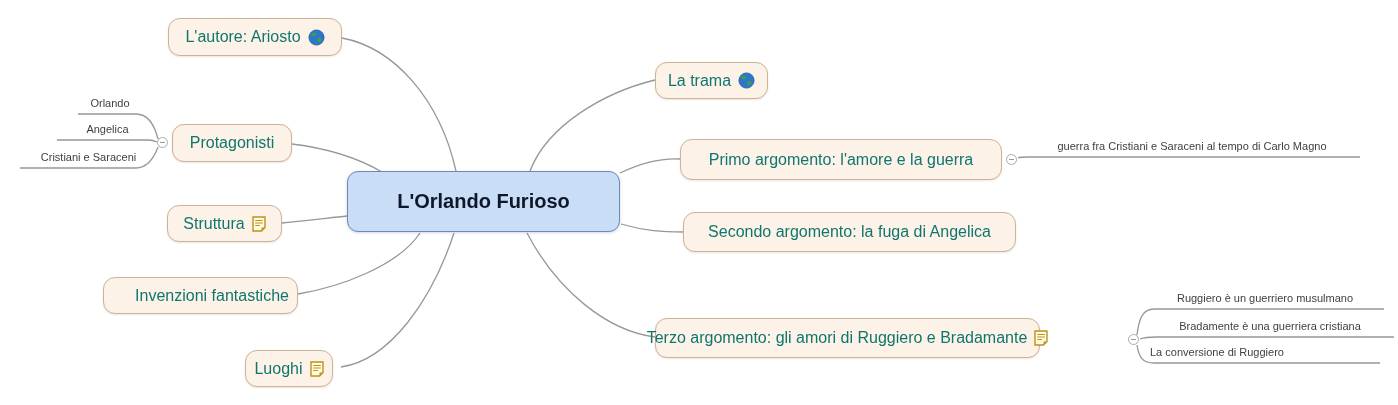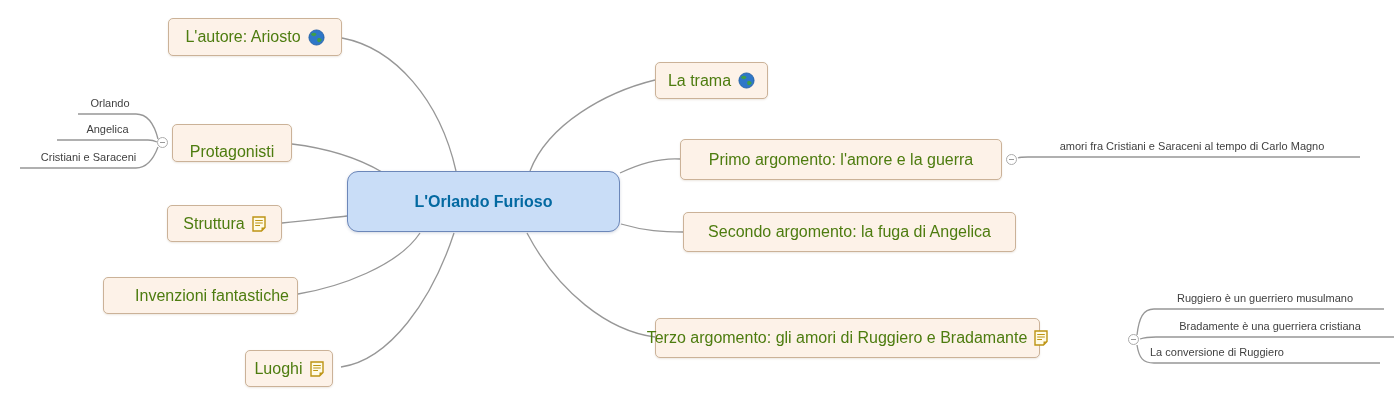--- a/index.html
+++ b/index.html
@@ -3,26 +3,26 @@
 <meta charset="utf-8">
 <style>
   html,body{margin:0;padding:0;background:#ffffff;}
   .canvas{
     position:relative;width:1398px;height:405px;background:#ffffff;overflow:hidden;
     font-family:"Liberation Sans", sans-serif;color:#454545;
   }
   svg.wires{position:absolute;left:0;top:0;width:1398px;height:405px;}
   .node{
     position:absolute;box-sizing:border-box;display:flex;align-items:center;justify-content:center;
-    gap:7px;white-space:nowrap;background:#fdf2e8;border:1.5px solid #cbb298;border-radius:5px;
-    font-size:16px;color:#4d7c0f;box-shadow:0 1px 2px rgba(150,120,90,.18);cursor:default;
+    gap:7px;white-space:nowrap;background:#fdf2e8;border:1.5px solid #cbb298;border-radius:12px;
+    font-size:16px;color:#0f766e;box-shadow:0 1px 2px rgba(150,120,90,.18);cursor:default;
   }
   .node.central{
     background:#c9ddf7;border:1.5px solid #6c87b9;border-radius:11px;
-    font-size:16px;font-weight:bold;color:#0369a1;box-shadow:0 1px 3px rgba(80,100,140,.25);
+    font-size:20px;font-weight:bold;color:#0f172a;box-shadow:0 1px 3px rgba(80,100,140,.25);
   }
   .child{
     position:absolute;box-sizing:border-box;height:20px;line-height:20px;font-size:11px;
     color:#3f3f3f;text-align:center;white-space:nowrap;cursor:default;
   }
   .child.left-align{text-align:left;}
   .toggle{
     position:absolute;width:11px;height:11px;border-radius:50%;background:#ffffff;
     border:1px solid #ababab;box-sizing:border-box;display:flex;align-items:center;justify-content:center;
     cursor:pointer;
@@ -65,21 +65,21 @@
     <span class="icon">
       <svg width="17" height="17" viewBox="0 0 17 17">
           <circle cx="8.5" cy="8.5" r="7.6" fill="#2e77c8"></circle>
           <path d="M3 5 C5 3.4 7 3.6 8.2 4.8 C9 5.7 7.6 7 6.2 7.2 C4.6 7.4 3.4 6.4 3 5 Z" fill="#3f9e49"></path>
           <path d="M9.5 9.5 C11 8.6 13 9.2 13.6 10.6 C14 11.8 12.4 13.4 10.8 13.2 C9.3 13 8.6 11 9.5 9.5 Z" fill="#3f9e49"></path>
           <circle cx="8.5" cy="8.5" r="7.6" fill="none" stroke="#1e5ba0" stroke-width="0.8"></circle>
         </svg>
     </span>
   </div>
 
-  <div class="node" style="left:172px;top:124px;width:120px;height:38px;align-items:flex-end;">
+  <div class="node" style="left:172px;top:124px;width:120px;height:38px;">
     <span>Protagonisti</span>
   </div>
 
   <div class="node" style="left:167px;top:205px;width:115px;height:37px;">
     <span>Struttura</span>
     <span class="icon">
       <svg width="14" height="16" viewBox="0 0 14 16">
           <path d="M1 1 H13 V11.5 L9.5 15 H1 Z" fill="#fffbe6" stroke="#bd9414" stroke-width="1.4"></path>
           <path d="M9.5 15 V11.5 H13 Z" fill="#bd9414"></path>
           <path d="M3.2 4.5 H10.8 M3.2 7 H10.8 M3.2 9.5 H8" stroke="#bd9414" stroke-width="1.2"></path>
@@ -140,18 +140,18 @@
       <span class="minus"></span>
     </div>
   <div class="toggle" style="left:1128px;top:334px;">
       <span class="minus"></span>
     </div>
 
   <div class="child" style="left:62px;top:93px;width:96px;">Orlando</div>
   <div class="child" style="left:57px;top:119px;width:101px;">Angelica</div>
   <div class="child" style="left:20px;top:147px;width:137px;">Cristiani e Saraceni</div>
 
-  <div class="child" style="left:1024px;top:136px;width:336px;">amori fra Cristiani e Saraceni al tempo di Carlo Magno</div>
+  <div class="child" style="left:1024px;top:136px;width:336px;">guerra fra Cristiani e Saraceni al tempo di Carlo Magno</div>
   <div class="child" style="left:1146px;top:288px;width:238px;">Ruggiero è un guerriero musulmano</div>
   <div class="child" style="left:1146px;top:316px;width:248px;">Bradamente è una guerriera cristiana</div>
   <div class="child left-align" style="left:1150px;top:342px;width:230px;">La conversione di Ruggiero</div>
 
 </div>
 
 </body></html>

